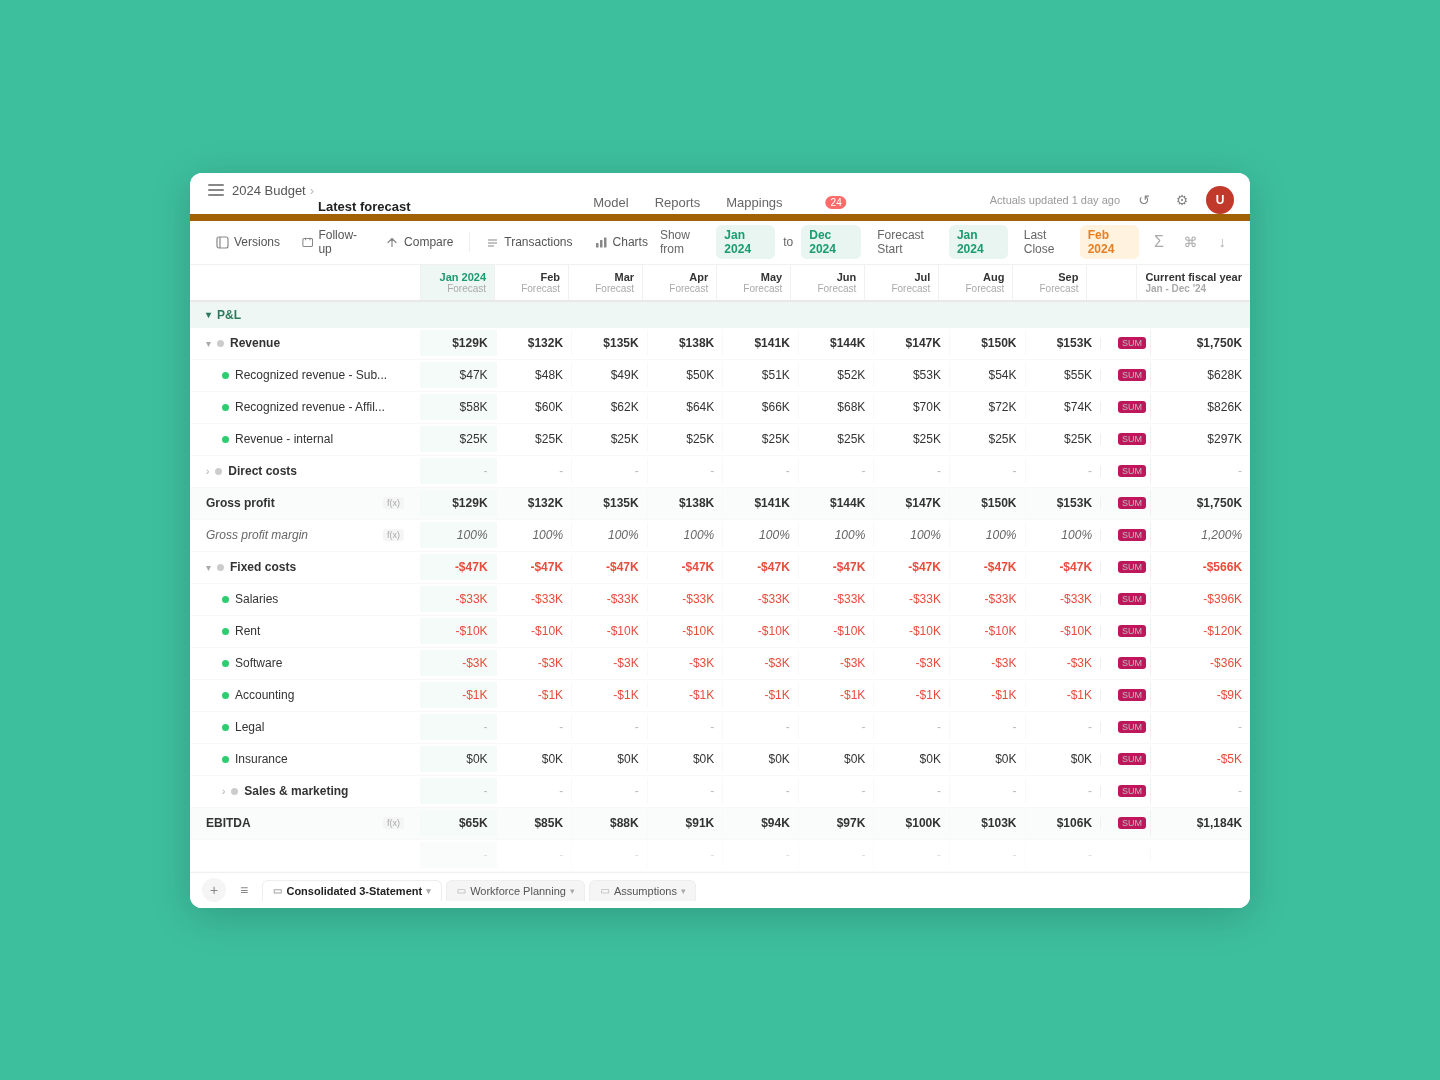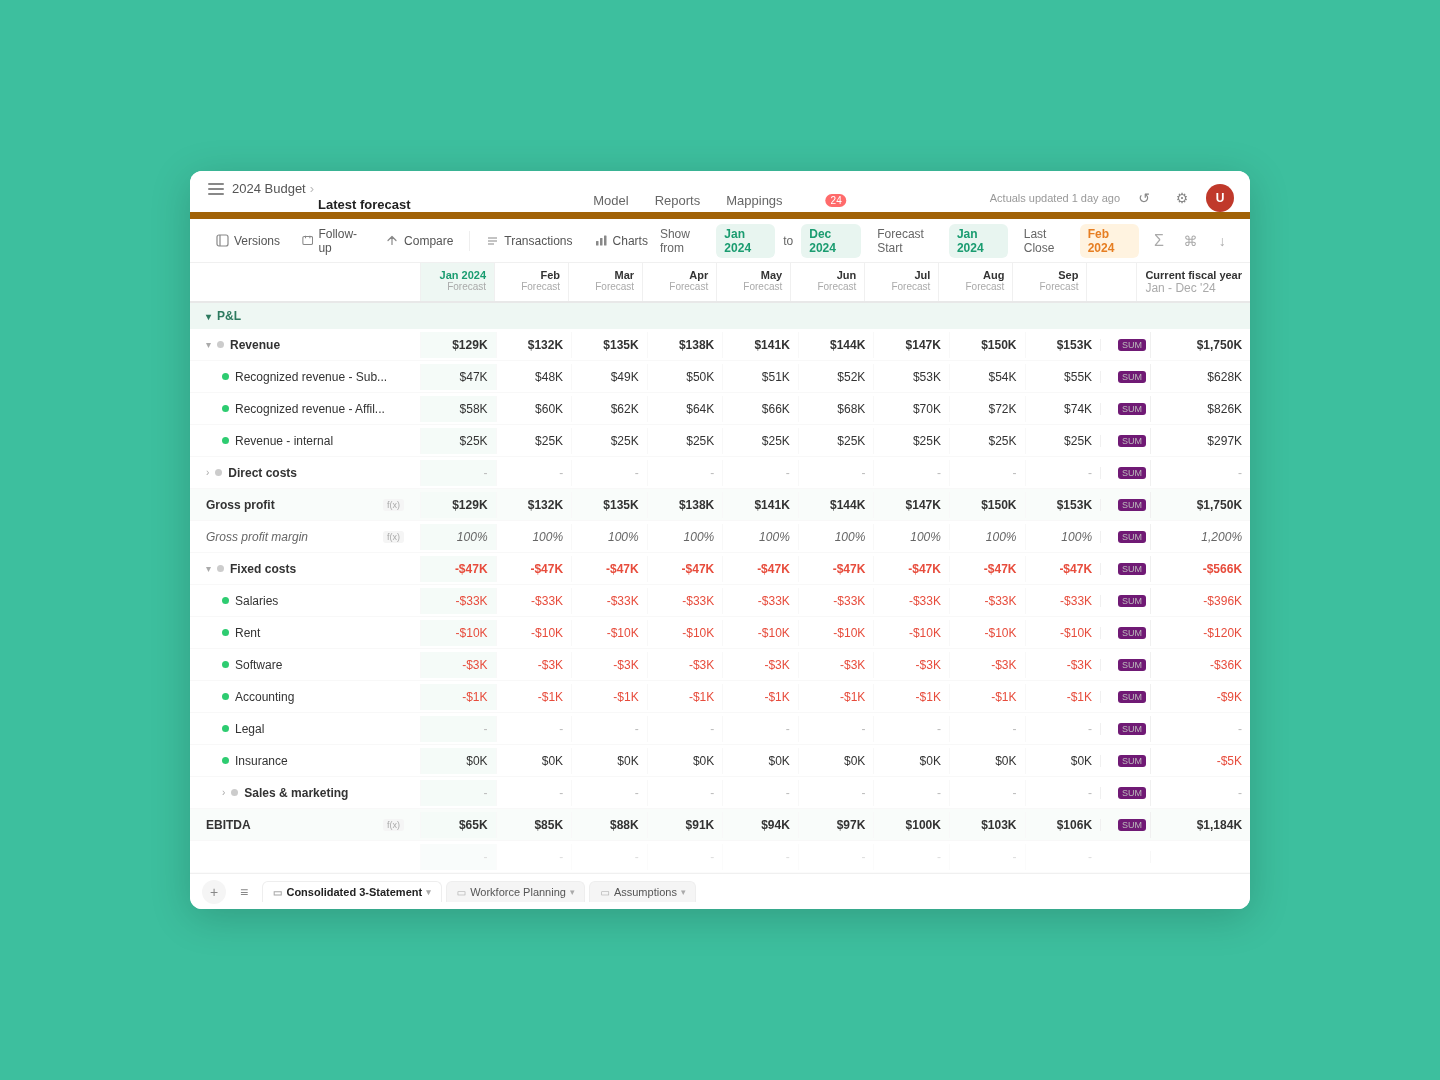--- a/index.html
+++ b/index.html
@@ -171,21 +171,21 @@
       border-left: 1px solid #f0f0f0;
       font-size: 11px;
     }
     .col-header-name { font-weight: 600; color: #333; }
     .col-header-sub { color: #aaa; font-size: 10px; }
     .col-header.active-col { background: #eef7f3; }
     .col-header.active-col .col-header-name { color: #1a9c70; }
     .sum-col { min-width: 50px; text-align: center; color: #aaa; font-size: 10px; border-left: 1px solid #f0f0f0; padding: 6px 4px; display: flex; align-items: flex-end; justify-content: center; }
     .fiscal-col { min-width: 100px; padding: 6px 8px; border-left: 1px solid #f0f0f0; font-size: 11px; }
     .fiscal-col-top { font-weight: 600; color: #333; font-size: 11px; }
-    .fiscal-col-sub { color: #aaa; font-size: 12px; }
+    .fiscal-col-sub { color: #aaa; font-size: 10px; font-weight: bold; }
     
     .data-row {
       display: flex;
       align-items: center;
       border-bottom: 1px solid #f8f8f8;
       min-height: 32px;
     }
     .data-row.bold-row { background: #f9fcfa; }
     .data-row.italic-row { background: #fff; }
     .row-label {
@@ -226,21 +226,21 @@
       color: #333;
       border-left: 1px solid #f8f8f8;
     }
     .cell.bold { font-weight: 700; text-align: right; }
     .cell.italic { font-style: italic; color: #666; }
     .cell.muted { color: #bbb; }
     .cell.neg { color: #e74c3c; }
     .cell.neg.bold { color: #e74c3c; font-weight: 700; }
     .cell.active-col { background: #f5fbf8; }
     .sum-cell { min-width: 50px; display: flex; align-items: center; justify-content: flex-end; padding: 0 4px; border-left: 1px solid #f0f0f0; font-size: 10px; color: #bbb; }
-    .sum-label { font-size: 9px; color: #bbb; background: #701a75; border-radius: 3px; padding: 1px 4px; }
+    .sum-label { font-size: 9px; color: #bbb; background: #be185d; border-radius: 3px; padding: 1px 4px; }
     .fiscal-cell { min-width: 100px; padding: 6px 8px; text-align: right; font-size: 12px; color: #333; border-left: 1px solid #f0f0f0; }
     .fiscal-cell.bold { font-weight: 700; }
     .fiscal-cell.neg { color: #e74c3c; }
     .fiscal-cell.italic { font-style: italic; color: #666; }
     
     .bottom-bar {
       display: flex;
       align-items: center;
       padding: 0 12px;
       height: 36px;

